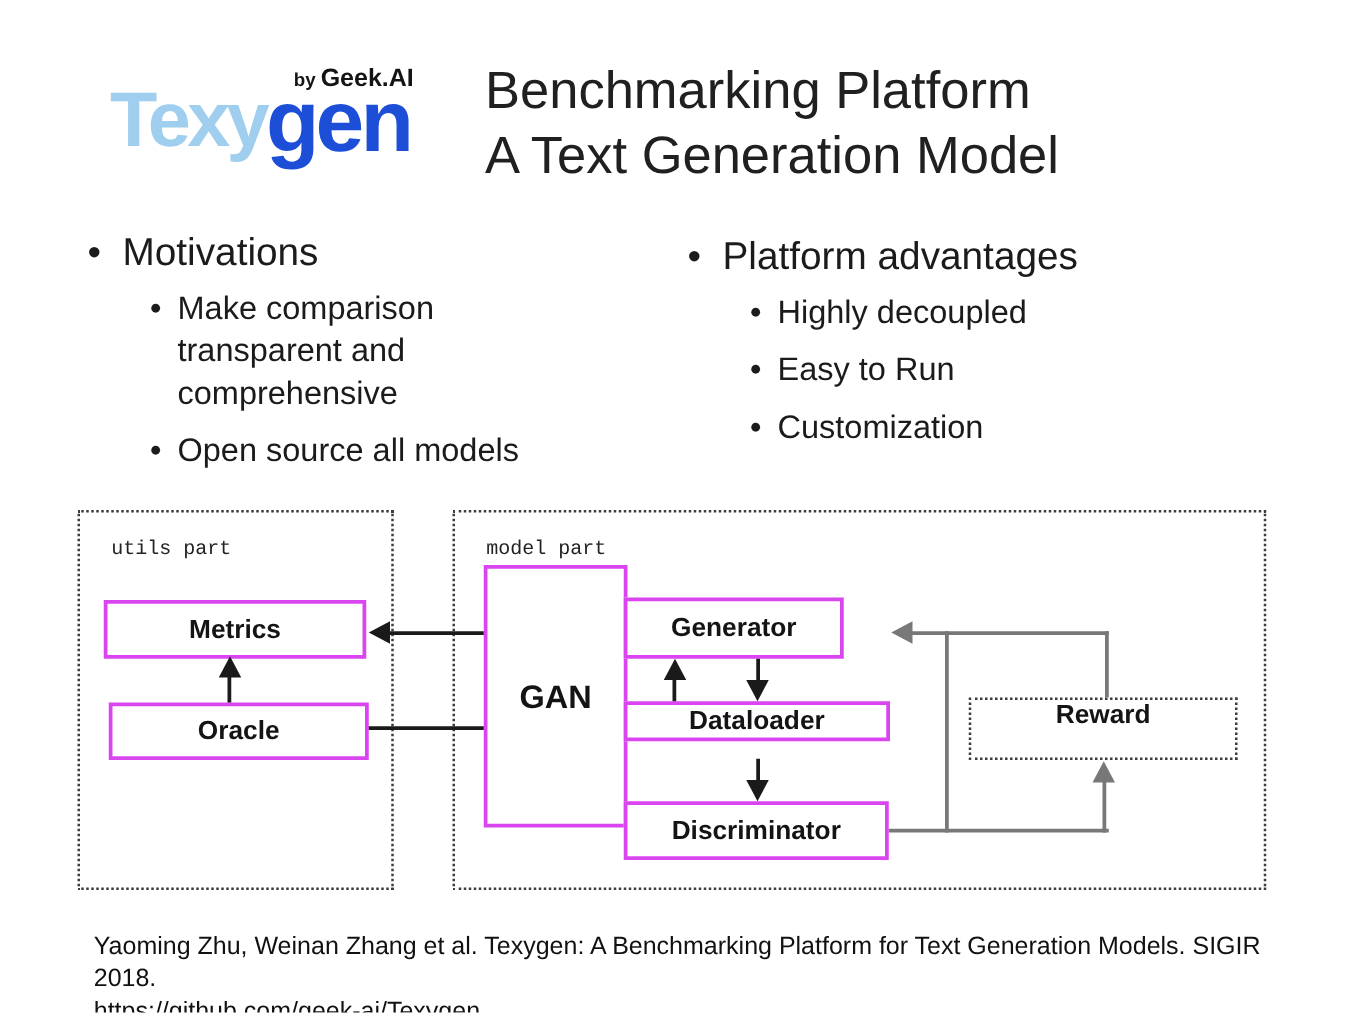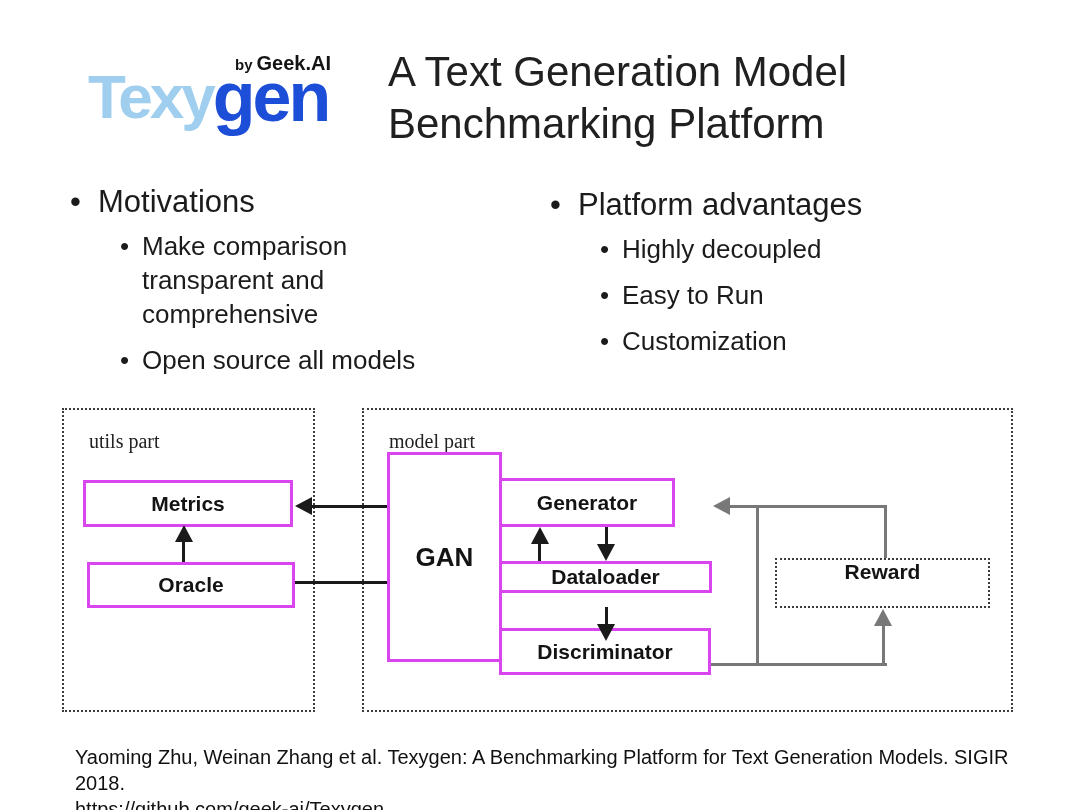--- a/index.html
+++ b/index.html
@@ -47,34 +47,34 @@
   .s-item{display:flex;line-height:34px;margin-left:50px;margin-bottom:12px;}
   .s-item .dot{width:22px;flex:0 0 22px;}
   .narrow{width:270px;}
 
   
   .part-box{border:2px dotted #3c3c3c;background:transparent;}
   .utils-box{left:62px;top:408px;width:249px;height:300px;}
   .model-box{left:362px;top:408px;width:647px;height:300px;}
   .part-label{
     position:absolute;left:25px;top:20px;
-    font-family:Liberation Serif, serif;font-size:20px;color:#222;
+    font-family:Liberation Mono, monospace;font-size:16px;color:#222;
   }
   .node{
     border:3px solid #d946ef;background:#fff;
     display:flex;align-items:center;justify-content:center;
     font-weight:bold;font-size:21px;color:#141414;
     box-sizing:border-box;
   }
   .metrics{left:83px;top:480px;width:210px;height:47px;}
   .oracle{left:87px;top:562px;width:208px;height:46px;}
   .gan{left:387px;top:452px;width:115px;height:210px;font-size:26px;}
   .generator{left:499px;top:478px;width:176px;height:49px;}
   .dataloader{left:499px;top:561px;width:213px;height:32px;}
-  .discriminator{left:499px;top:628px;width:212px;height:47px;}
+  .discriminator{left:499px;top:641px;width:212px;height:47px;}
   .reward{
     left:775px;top:558px;width:215px;height:50px;
     border:2px dotted #3c3c3c;background:#fff;
     display:flex;align-items:flex-start;justify-content:center;
     font-weight:bold;font-size:21px;color:#141414;box-sizing:border-box;
   }
 
   
   .ln{background:#1a1a1a;}
   .ln-gray{background:#787878;}
@@ -97,22 +97,22 @@
 
 <div class="abs logo">
   <span class="byline"><span class="by">by</span><span>Geek.AI</span></span>
   <span class="row">
     <span class="texy">Texy</span>
       <span class="gen">gen</span>
   </span>
 </div>
 
 <h1 class="abs title">
+  <span>Benchmarking Platform</span>
   <span>A Text Generation Model</span>
-  <span>Benchmarking Platform</span>
 </h1>
 
 <div class="abs col col-left">
   <div class="h-item">
     <span class="dot">•</span>
     <span>Motivations</span>
   </div>
   <div class="s-item">
     <span class="dot">•</span>
     <span class="narrow">Make comparison transparent and comprehensive</span>

